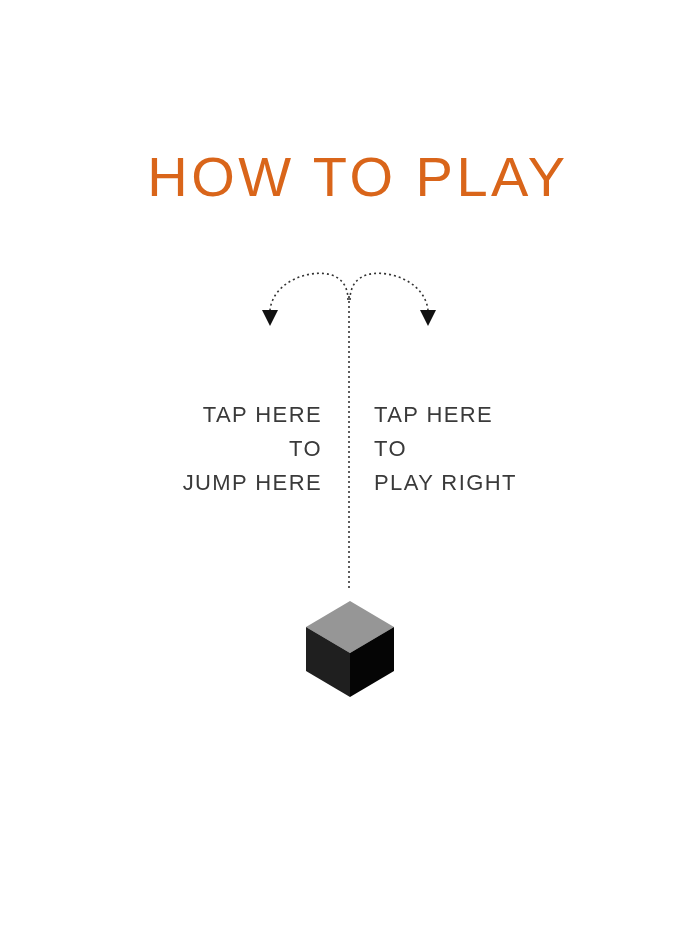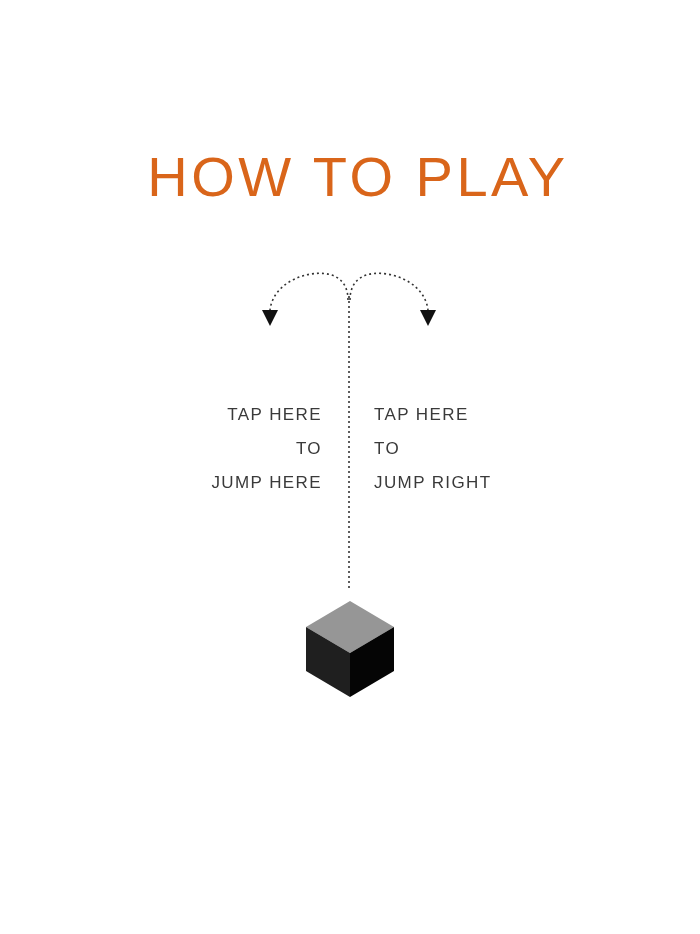--- a/index.html
+++ b/index.html
@@ -44,21 +44,21 @@
     top: 0;
     width: 700px;
     height: 934px;
     pointer-events: none;
   }
 
   
   .instr {
     position: absolute;
     top: 398px;
-    font-size: 17px;
+    font-size: 22px;
     font-weight: 400;
     letter-spacing: 1.4px;
     line-height: 34px;
     color: #3a3a3a;
     white-space: nowrap;
     user-select: none;
   }
   #instr-left {
     left: 40px;
     width: 282px;       
@@ -117,21 +117,21 @@
 
   <div class="instr" id="instr-left">
     <span class="instr-line">TAP HERE</span>
     <span class="instr-line">TO</span>
     <span class="instr-line">JUMP HERE</span>
   </div>
 
   <div class="instr" id="instr-right">
     <span class="instr-line">TAP HERE</span>
     <span class="instr-line">TO</span>
-    <span class="instr-line">JUMP RIGHT</span>
+    <span class="instr-line">PLAY RIGHT</span>
   </div>
 
   <svg id="cube" viewBox="0 0 96 104" width="96" height="104" xmlns="http://www.w3.org/2000/svg">
 
     <polygon points="48,5 92,31 48,57 4,31" fill="#969696"></polygon>
 
     <polygon points="4,31 48,57 48,101 4,75" fill="#1f1f1f"></polygon>
 
     <polygon points="92,31 92,75 48,101 48,57" fill="#050505"></polygon>
   </svg>

